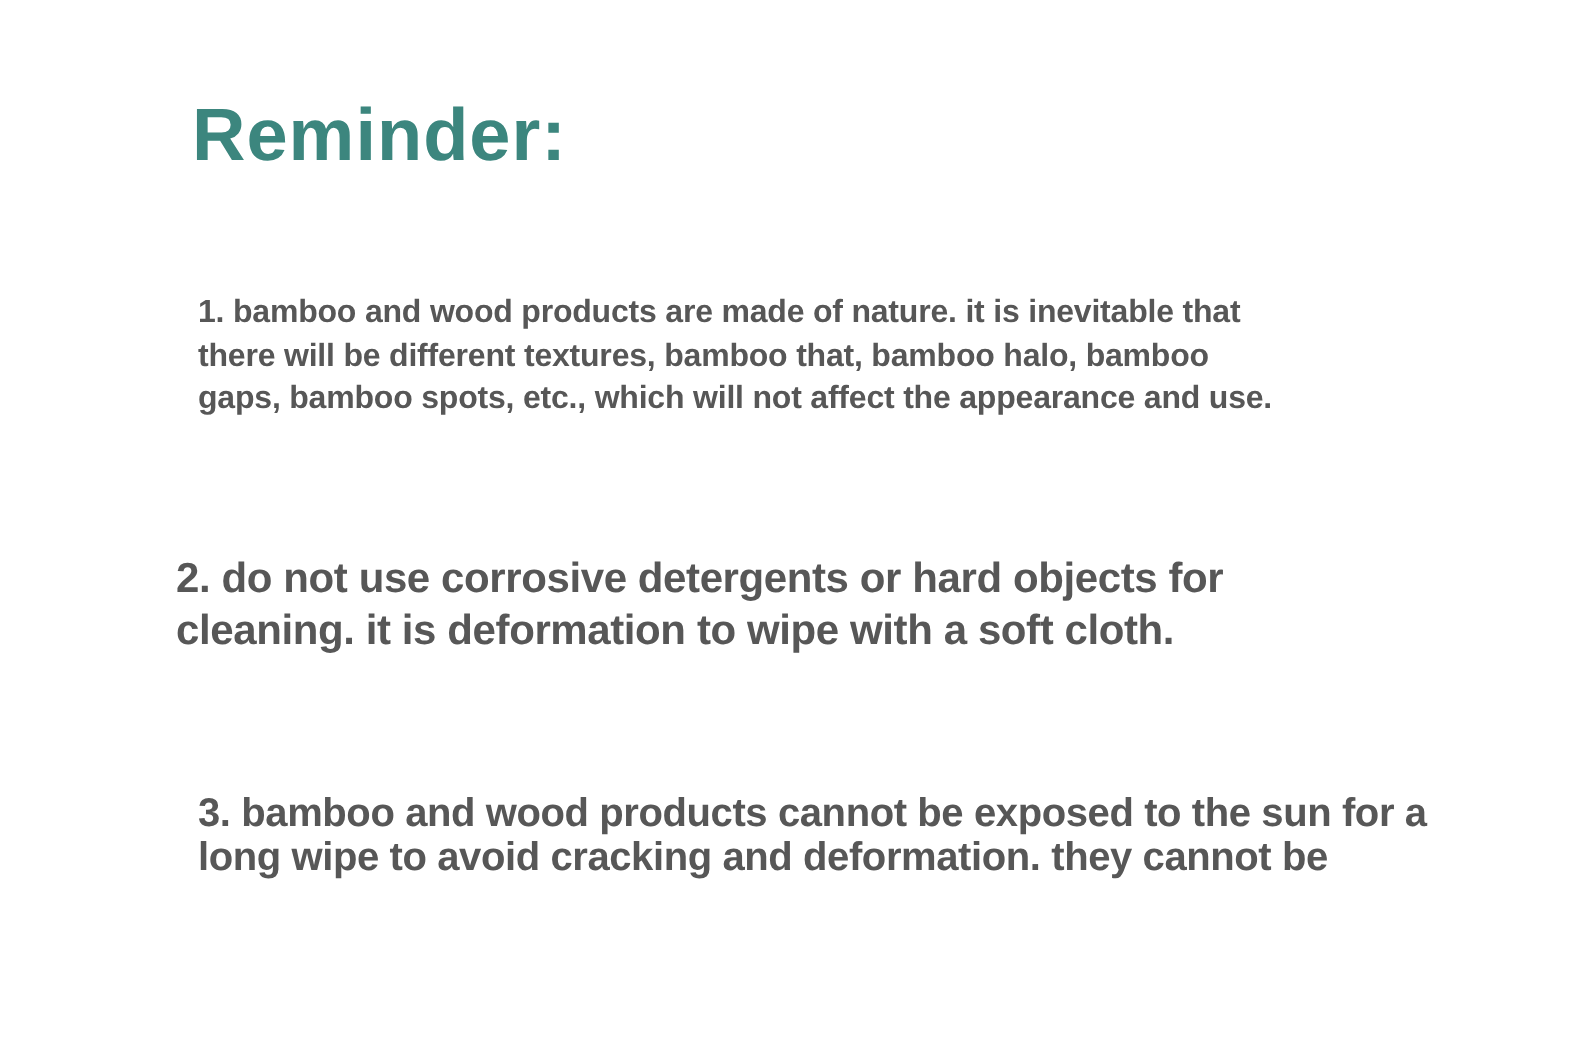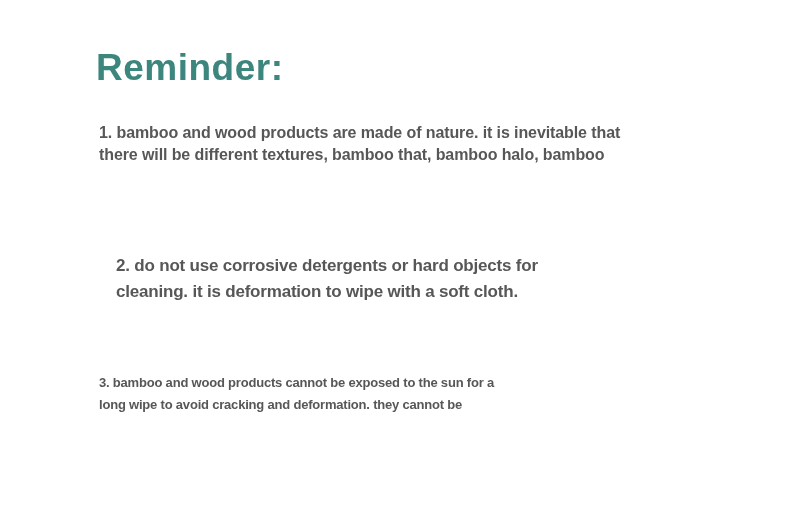--- a/index.html
+++ b/index.html
@@ -28,54 +28,56 @@
     font-size: 37px;
     font-weight: 700;
     letter-spacing: 0.5px;
     color: var(--accent);
     line-height: 1.1;
   }
   .para {
     position: absolute;
     color: var(--text);
     font-weight: 700;
+    margin-top: 24px;
   }
   .para .line { white-space: nowrap; }
   .para-1 {
     left: 99px;
     top: 122px;
     font-size: 16px;
     line-height: 21.5px;
     letter-spacing: -0.1px;
   }
   .para-2 {
-    left: 116px;
+    left: 88px;
     top: 253px;
-    font-size: 17px;
+    font-size: 21px;
     line-height: 26px;
     letter-spacing: -0.2px;
   }
   .para-3 {
     left: 99px;
     top: 372px;
-    font-size: 13px;
+    font-size: 20px;
     line-height: 22px;
     letter-spacing: -0.2px;
   }
 </style>
 </head>
 <body>
 
 <div class="page">
 
   <h1 class="title">Reminder:</h1>
 
   <section class="para para-1">
     <div class="line">1. bamboo and wood products are made of nature. it is inevitable that</div>
     <div class="line">there will be different textures, bamboo that, bamboo halo, bamboo</div>
+    <div class="line">gaps, bamboo spots, etc., which will not affect the appearance and use.</div>
   </section>
 
   <section class="para para-2">
     <div class="line">2. do not use corrosive detergents or hard objects for</div>
     <div class="line">cleaning. it is deformation to wipe with a soft cloth.</div>
   </section>
 
   <section class="para para-3">
     <div class="line">3. bamboo and wood products cannot be exposed to the sun for a</div>
     <div class="line">long wipe to avoid cracking and deformation. they cannot be</div>

